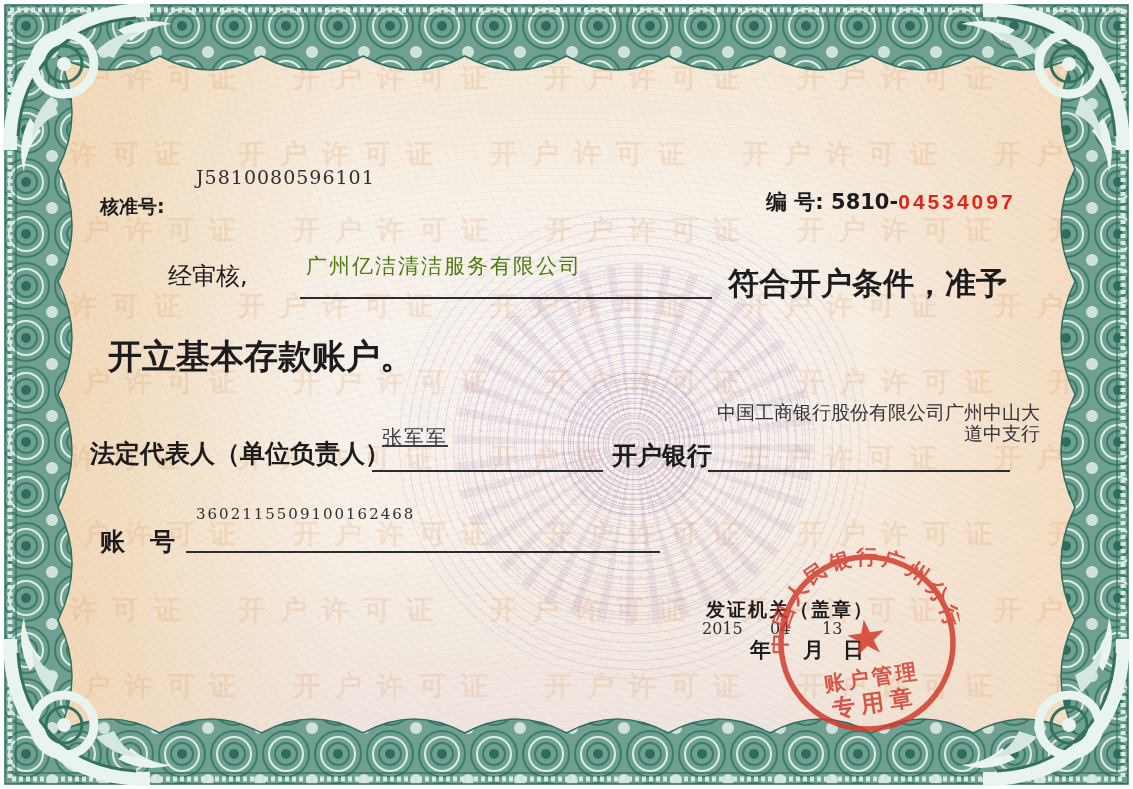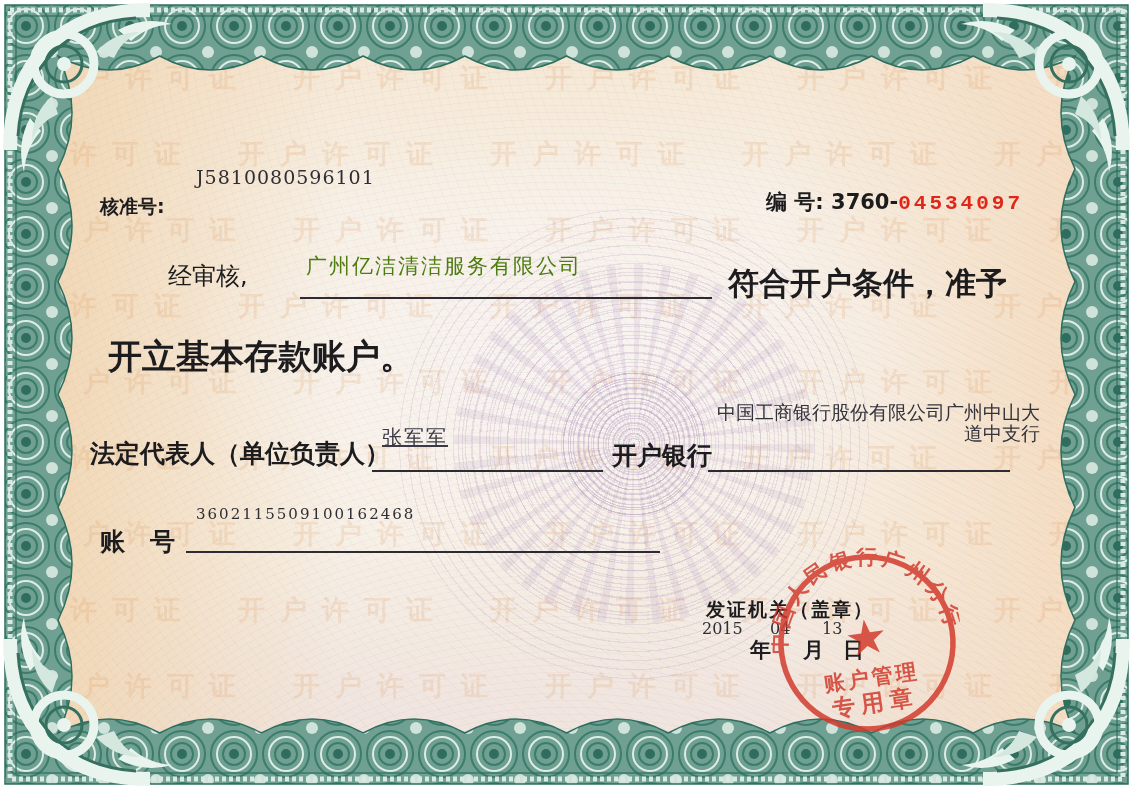--- a/index.html
+++ b/index.html
@@ -43,21 +43,21 @@
   .txt{position:absolute;z-index:5;text-align:right;}
   .page-title{
     left:0;right:0;top:84px;text-align:center;
     font-family:"DejaVu Serif","Liberation Serif",serif;
     font-size:55px;font-weight:bold;letter-spacing:36px;padding-left:36px;color:#141414;
   }
   .serif{font-family:"DejaVu Serif","Liberation Serif",serif;}
   .approval-value{left:196px;top:166px;font-size:19px;letter-spacing:1px;color:#2e2e34;}
   .approval-label{left:100px;top:194px;font-size:19px;font-weight:bold;}
   .serial-row{left:766px;top:188px;font-size:21px;font-weight:bold;white-space:nowrap;}
-  .serial-red{color:#e02619;font-family:Liberation Mono, monospace;letter-spacing:3px;}
+  .serial-red{color:#e02619;font-family:Liberation Sans, sans-serif;letter-spacing:3px;}
   .review-prefix{left:168px;top:260px;font-size:24px;font-weight:normal;}
   .company-name{left:306px;top:252px;font-size:21px;letter-spacing:2px;color:#4d7c0f;}
   .condition-text{left:728px;top:263px;font-size:31px;font-weight:bold;white-space:nowrap;}
   .account-open{left:108px;top:334px;font-size:34px;font-weight:bold;}
   .legalrep-label{left:90px;top:437px;font-size:25px;font-weight:bold;}
   .legalrep-name{left:382px;top:424px;font-size:20px;color:#3a3a44;letter-spacing:2px;text-decoration:underline;}
   .bank-label{left:612px;top:439px;font-size:25px;font-weight:bold;}
   .bank-name{left:700px;top:402px;width:340px;font-size:19px;line-height:21px;color:#33333b;}
   .account-label{left:100px;top:525px;font-size:25px;font-weight:bold;}
   .account-number{left:196px;top:505px;font-size:15px;letter-spacing:2px;color:#2e2e34;}
@@ -133,21 +133,21 @@
   <div class="underline ul-rep"></div>
   <div class="underline ul-bank"></div>
   <div class="underline ul-account"></div>
 
 
   <div class="txt approval-value serif">J5810080596101</div>
   <div class="txt approval-label">核准号:</div>
 
   <div class="txt serial-row">
     <span>编 号:</span>
-    <span>3760-</span><span class="serial-red">04534097</span>
+    <span>5810-</span><span class="serial-red">04534097</span>
   </div>
 
   <div class="txt review-prefix">经审核,</div>
   <div class="txt company-name serif">广州亿洁清洁服务有限公司</div>
   <div class="txt condition-text">符合开户条件，准予</div>
   <div class="txt account-open">开立基本存款账户。</div>
 
   <div class="txt legalrep-label">法定代表人（单位负责人）</div>
   <div class="txt legalrep-name serif">张军军</div>
 

